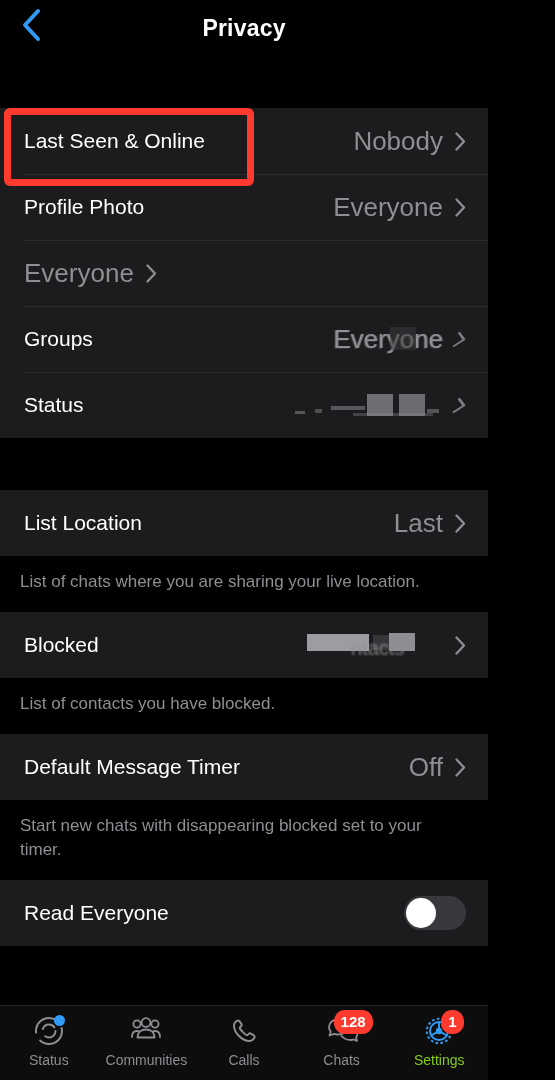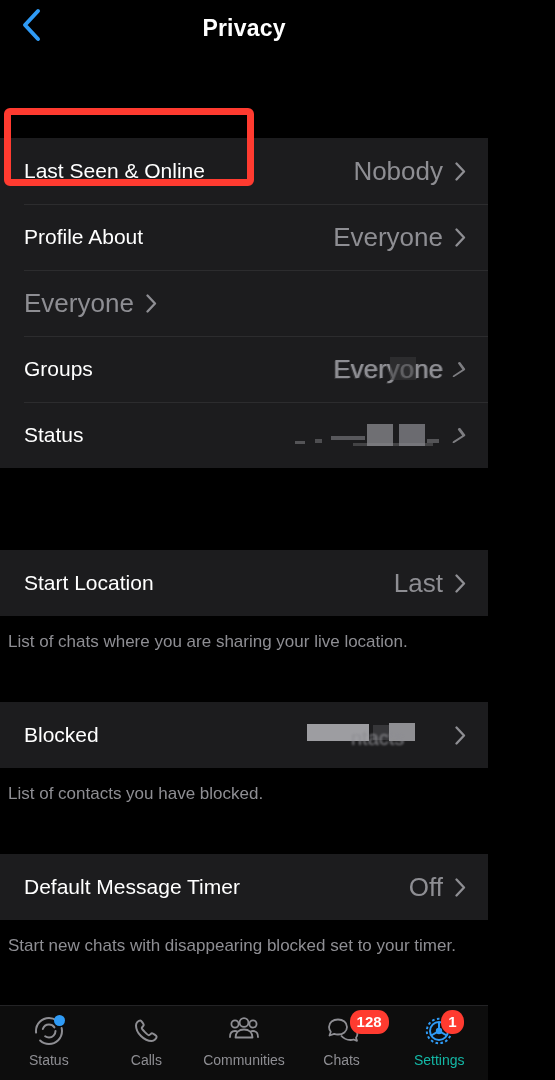--- a/index.html
+++ b/index.html
@@ -23,21 +23,21 @@
     cursor:pointer;
   }
   .header-title {
     font-size:23px; font-weight:bold; color:#fff; letter-spacing:.2px;
   }
 
   
   .content { position:absolute; top:56px; left:0; right:0; bottom:75px; background:#000; }
 
   .gap { background:#000; }
-  .group { background:#c4b5fd;margin-top:30px; }
+  .group { background:#c4b5fd; }
 
   .row {
     position:relative; height:66px; background:#1c1c1e;
     display:flex; align-items:center;
     padding:0 22px 0 24px;
     cursor:pointer;
   }
   .row + .row::before {
     content:""; position:absolute; left:24px; right:0; top:0;
     height:1px; background:#2c2c2e;
@@ -81,21 +81,21 @@
   .gb-text {
     position:absolute; left:48px; top:6px;
     font-size:20px; color:#8e8e93; white-space:nowrap;
     filter:blur(1.1px); opacity:.85;
   }
 
   
   .footer-text {
     background:#000; color:#8e8e93;
     font-size:17px; line-height:24px;
-    padding:14px 26px 18px 8px;
+    padding:14px 26px 18px 20px;
   }
   .section-header {
     background:#000; color:#8e8e93;
     font-size:15px; letter-spacing:.6px;
     padding:22px 24px 9px 24px; text-transform:uppercase;
   }
 
   
   .toggle {
     width:62px; height:34px; border-radius:17px; background:#39393d;
@@ -120,28 +120,28 @@
     position:absolute; left:0; right:0; bottom:0; height:75px;
     background:#0d0d0d; border-top:1px solid #232325;
     display:flex; align-items:flex-start; padding-top:7px;
   }
   .tab {
     flex:1; display:flex; flex-direction:column; align-items:center;
     gap:3px; cursor:pointer; position:relative;
   }
   .tab-icon { position:relative; width:40px; height:36px; display:flex; align-items:center; justify-content:center; }
   .tab-label { font-size:14px; color:#8e8e93; }
-  .tab.active .tab-label { color:#14b8a6; }
+  .tab.active .tab-label { color:#84cc16; }
   .badge {
     position:absolute; background:#ff3b30; color:#fff;
     font-size:15px; font-weight:bold; line-height:1;
     border-radius:11px; padding:4px 7px 5px; min-width:22px;
     text-align:center;
   }
-  .badge-chats { top:-3px; left:28px; }
+  .badge-chats { top:-3px; left:12px; }
   .badge-settings { top:-3px; left:22px; }
   .blue-dot {
     position:absolute; top:2px; right:4px;
     width:11px; height:11px; border-radius:50%; background:#2f9bf6;
   }
 </style>
 </head>
 <body>
 
 <div id="phone">
@@ -167,21 +167,21 @@
         <span class="row-label">Last Seen &amp; Online</span>
         <span class="row-value">Nobody</span>
         <span class="chev">
           <svg width="11" height="19" viewBox="0 0 11 19">
               <path d="M1.5 1.5 L9 9.5 L1.5 17.5" fill="none" stroke="#8e8e93" stroke-width="2.3" stroke-linecap="round" stroke-linejoin="round"></path>
             </svg>
         </span>
       </div>
 
       <div class="row">
-        <span class="row-label">Profile About</span>
+        <span class="row-label">Profile Photo</span>
         <span class="row-value">Everyone</span>
         <span class="chev">
           <svg width="11" height="19" viewBox="0 0 11 19">
               <path d="M1.5 1.5 L9 9.5 L1.5 17.5" fill="none" stroke="#8e8e93" stroke-width="2.3" stroke-linecap="round" stroke-linejoin="round"></path>
             </svg>
         </span>
       </div>
 
       <div class="row">
         <span class="row-value">Everyone</span>
@@ -218,21 +218,21 @@
               <path d="M1.5 1.5 L9 9.5 L1.5 17.5" fill="none" stroke="#8e8e93" stroke-width="2.6" stroke-linecap="round" stroke-linejoin="round"></path>
             </svg>
         </span>
       </div>
     </div>
 
     <div class="gap" style="height:52px"></div>
 
     <div class="group">
       <div class="row">
-        <span class="row-label">Start Location</span>
+        <span class="row-label">List Location</span>
         <span class="row-value">Last</span>
         <span class="chev">
           <svg width="11" height="19" viewBox="0 0 11 19">
               <path d="M1.5 1.5 L9 9.5 L1.5 17.5" fill="none" stroke="#8e8e93" stroke-width="2.3" stroke-linecap="round" stroke-linejoin="round"></path>
             </svg>
         </span>
       </div>
     </div>
     <div class="footer-text">List of chats where you are sharing your live location.</div>
 
@@ -284,45 +284,45 @@
 
     <div class="tab">
       <span class="tab-icon">
         <svg width="32" height="32" viewBox="0 0 32 32">
           <circle cx="16" cy="16" r="13" fill="none" stroke="#8e8e93" stroke-width="2" stroke-linecap="round" stroke-dasharray="30 9"></circle>
           <circle cx="16" cy="16" r="6.5" fill="none" stroke="#8e8e93" stroke-width="2" stroke-linecap="round" stroke-dasharray="14 8"></circle>
         </svg>
         <span class="blue-dot"></span>
       </span>
       <span class="tab-label">Status</span>
-    </div>
-
-    <div class="tab">
-      <span class="tab-icon">
-        <svg width="30" height="30" viewBox="0 0 24 24">
-          <path d="M7.5 3.5 C6 3.5 4 5.5 4 7.5 C4 13.5 10.5 20 16.5 20 C18.5 20 20.5 18 20.5 16.5
-                   C20.5 15.8 17.5 13.8 16.8 13.8 C16 13.8 15 15.4 14.4 15.4 C13.4 15.4 8.6 10.6 8.6 9.6
-                   C8.6 9 10.2 8 10.2 7.2 C10.2 6.5 8.2 3.5 7.5 3.5 Z" fill="none" stroke="#8e8e93" stroke-width="1.6" stroke-linejoin="round"></path>
-        </svg>
-      </span>
-      <span class="tab-label">Calls</span>
     </div>
 
     <div class="tab">
       <span class="tab-icon">
         <svg width="34" height="30" viewBox="0 0 34 30">
           <circle cx="8" cy="8" r="3.6" fill="none" stroke="#8e8e93" stroke-width="1.8"></circle>
           <circle cx="17" cy="6.5" r="4.4" fill="none" stroke="#8e8e93" stroke-width="1.8"></circle>
           <circle cx="26" cy="8" r="3.6" fill="none" stroke="#8e8e93" stroke-width="1.8"></circle>
           <path d="M3 21 C3 17 5 15 8 15 C9 15 9.8 15.2 10.5 15.7" fill="none" stroke="#8e8e93" stroke-width="1.8" stroke-linecap="round"></path>
           <path d="M31 21 C31 17 29 15 26 15 C25 15 24.2 15.2 23.5 15.7" fill="none" stroke="#8e8e93" stroke-width="1.8" stroke-linecap="round"></path>
           <path d="M8.5 21.5 C8.5 16.5 12 13.5 17 13.5 C22 13.5 25.5 16.5 25.5 21.5 Z" fill="none" stroke="#8e8e93" stroke-width="1.8" stroke-linejoin="round"></path>
         </svg>
       </span>
       <span class="tab-label">Communities</span>
+    </div>
+
+    <div class="tab">
+      <span class="tab-icon">
+        <svg width="30" height="30" viewBox="0 0 24 24">
+          <path d="M7.5 3.5 C6 3.5 4 5.5 4 7.5 C4 13.5 10.5 20 16.5 20 C18.5 20 20.5 18 20.5 16.5
+                   C20.5 15.8 17.5 13.8 16.8 13.8 C16 13.8 15 15.4 14.4 15.4 C13.4 15.4 8.6 10.6 8.6 9.6
+                   C8.6 9 10.2 8 10.2 7.2 C10.2 6.5 8.2 3.5 7.5 3.5 Z" fill="none" stroke="#8e8e93" stroke-width="1.6" stroke-linejoin="round"></path>
+        </svg>
+      </span>
+      <span class="tab-label">Calls</span>
     </div>
 
     <div class="tab">
       <span class="tab-icon">
         <svg width="34" height="30" viewBox="0 0 34 30">
           <path d="M4 11 C4 6.5 8 3.5 13 3.5 C18 3.5 22 6.5 22 11 C22 15.5 18 18.5 13 18.5
                    C11.6 18.5 10.3 18.3 9.2 17.9 L4.5 19.5 L5.8 15.8 C4.7 14.4 4 12.8 4 11 Z" fill="none" stroke="#8e8e93" stroke-width="1.8" stroke-linejoin="round"></path>
           <path d="M16 19.5 C18.5 22.5 22 24 25.5 24 C26.6 24 27.7 23.8 28.6 23.5 L32 24.8 L31 21.8
                    C31.9 20.7 32.4 19.4 32.4 18 C32.4 15.4 30.7 13.2 28 12.2" fill="none" stroke="#8e8e93" stroke-width="1.8" stroke-linejoin="round"></path>
         </svg>

